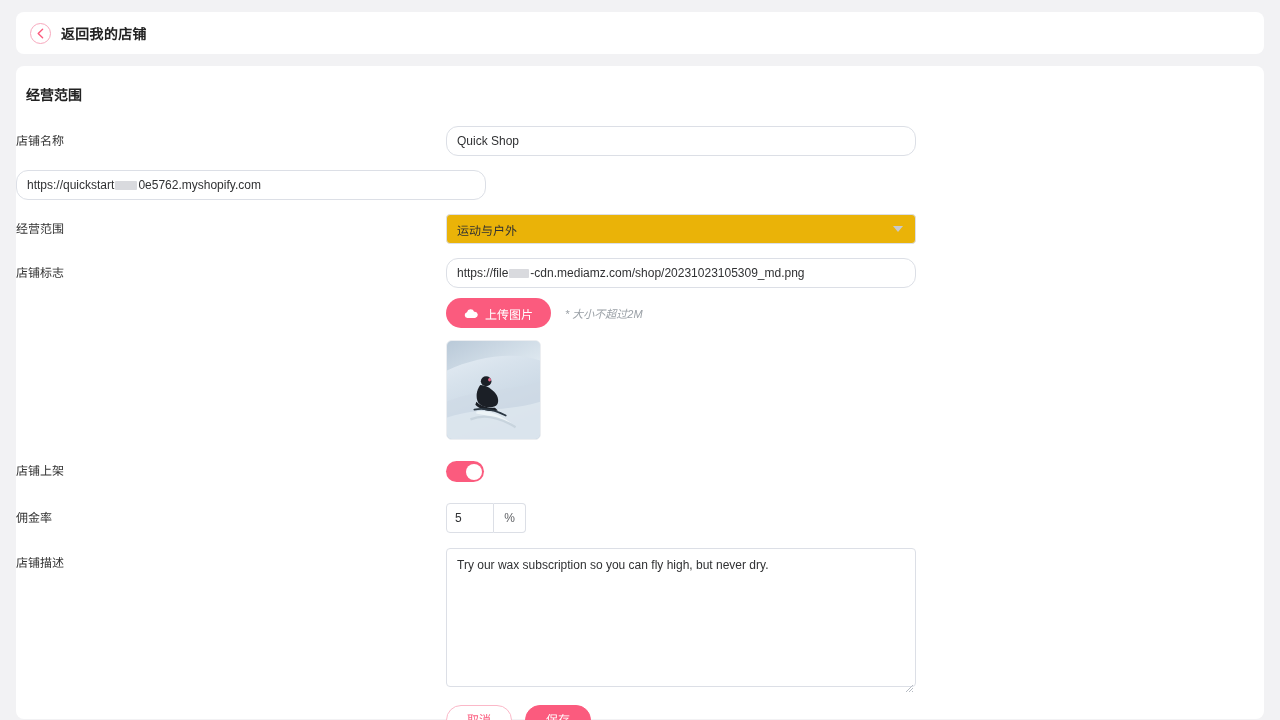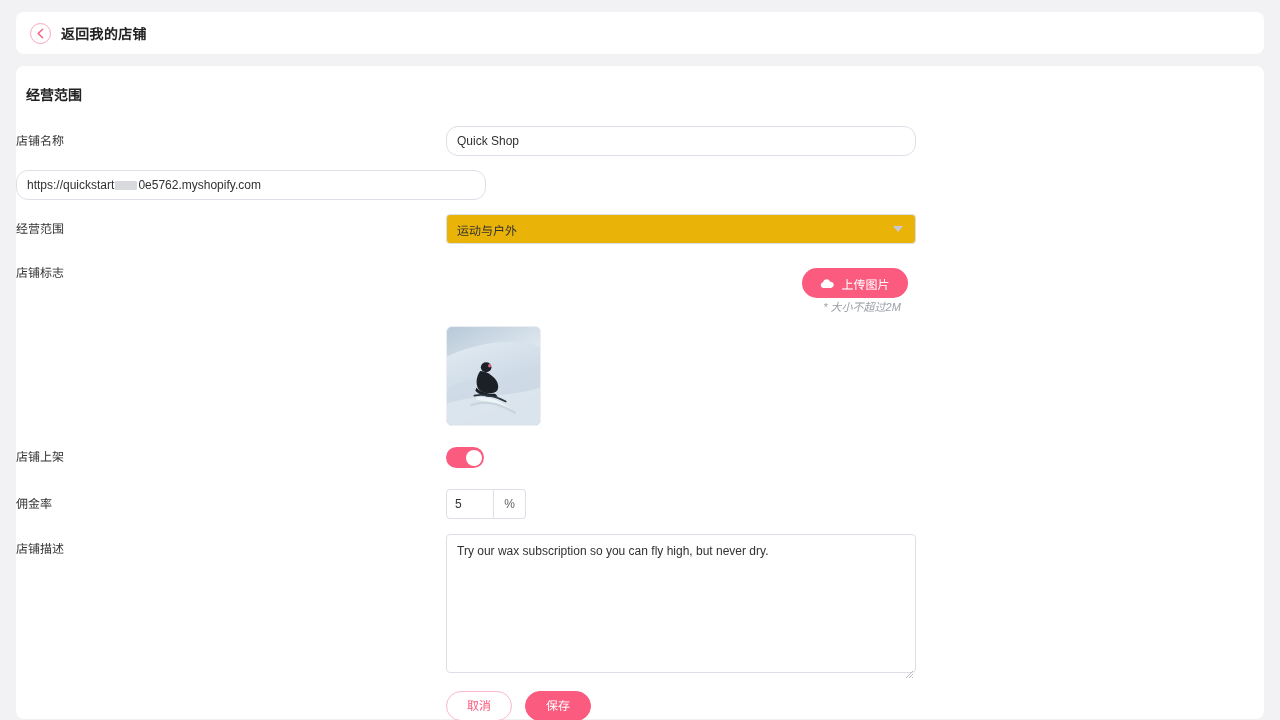--- a/index.html
+++ b/index.html
@@ -133,21 +133,20 @@
     border-top: 6px solid #c7c9ce;
     margin-right: 2px;
   }
 
   
   .upload-row {
     display: flex;
     align-items: center;
     margin-top: 10px;
     margin-bottom: 6px;
-    flex-direction: column;
   }
   .upload-btn {
     height: 30px;
     background: #fb5b7e;
     color: #ffffff;
     border: none;
     border-radius: 15px;
     font-size: 12px;
     padding: 0 18px;
     display: inline-flex;
@@ -322,20 +321,25 @@
           <div class="select-box">
             <span>运动与户外</span>
             <span class="caret"></span>
           </div>
         </div>
       </div>
 
       <div class="form-row">
         <div class="form-label">店铺标志</div>
         <div class="form-control">
+          <div class="txt-input">
+            <span>https://file</span>
+              <span class="redact sm"></span>
+              <span>-cdn.mediamz.com/shop/20231023105309_md.png</span>
+          </div>
 
           <div class="upload-row">
             <button class="upload-btn">
               <span>
                 <svg width="14" height="11" viewBox="0 0 16 12" aria-hidden="true">
                   <path d="M12.7 11H3.8A3.3 3.3 0 0 1 3.4 4.5 4.3 4.3 0 0 1 11.6 4a2.9 2.9 0 0 1 1.1 7z" fill="#ffffff"></path>
                 </svg>
               </span>
               <span>上传图片</span>
             </button>

